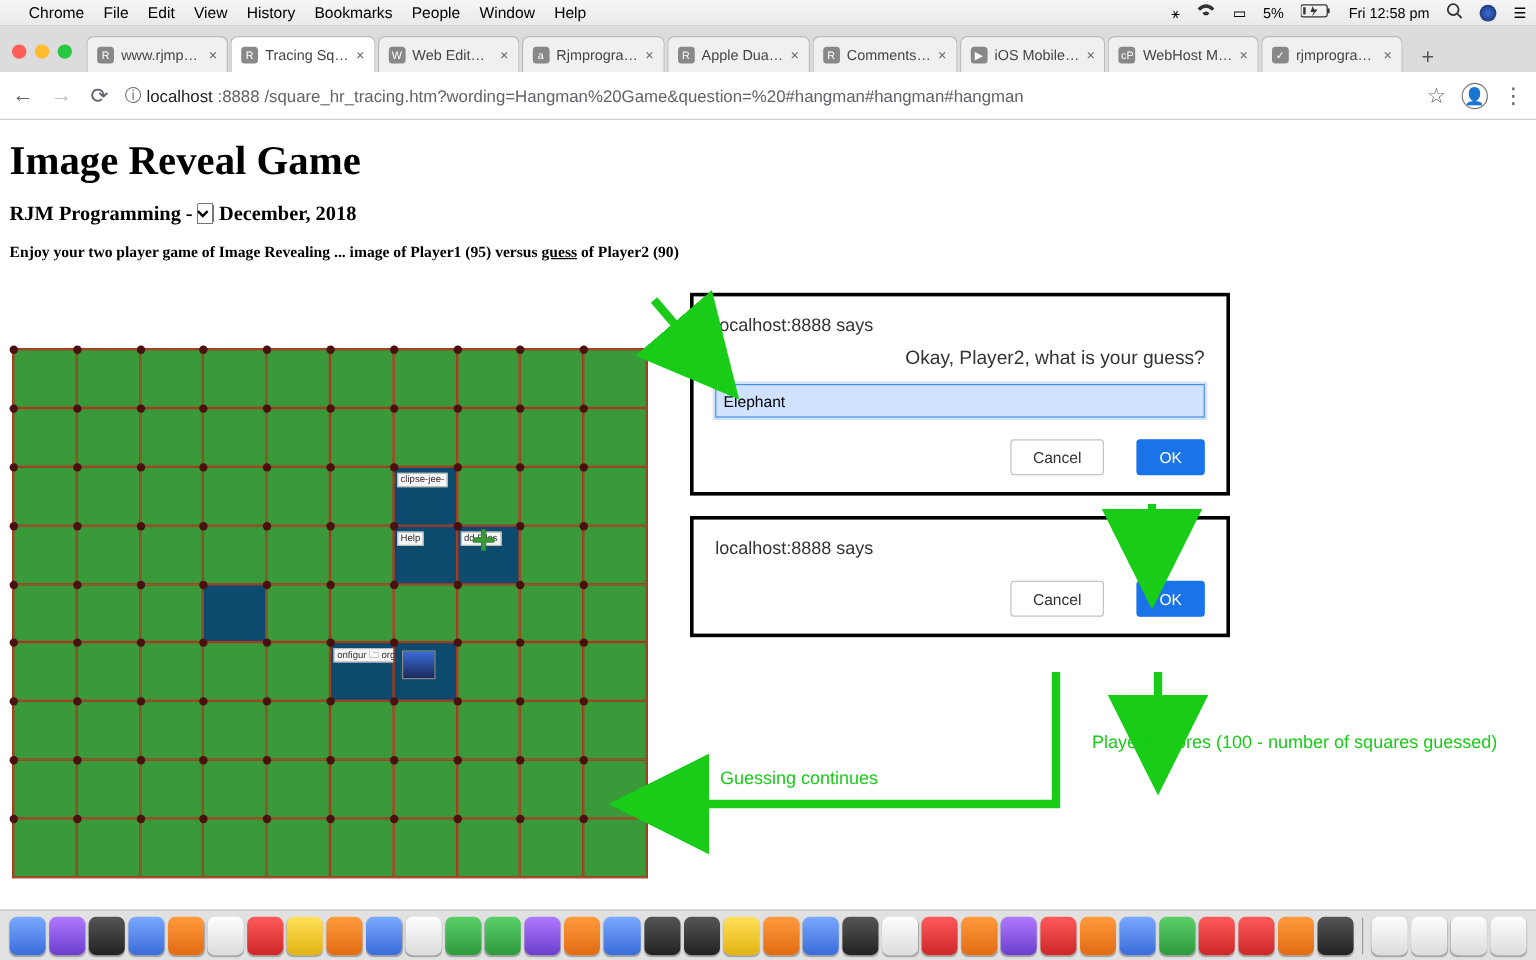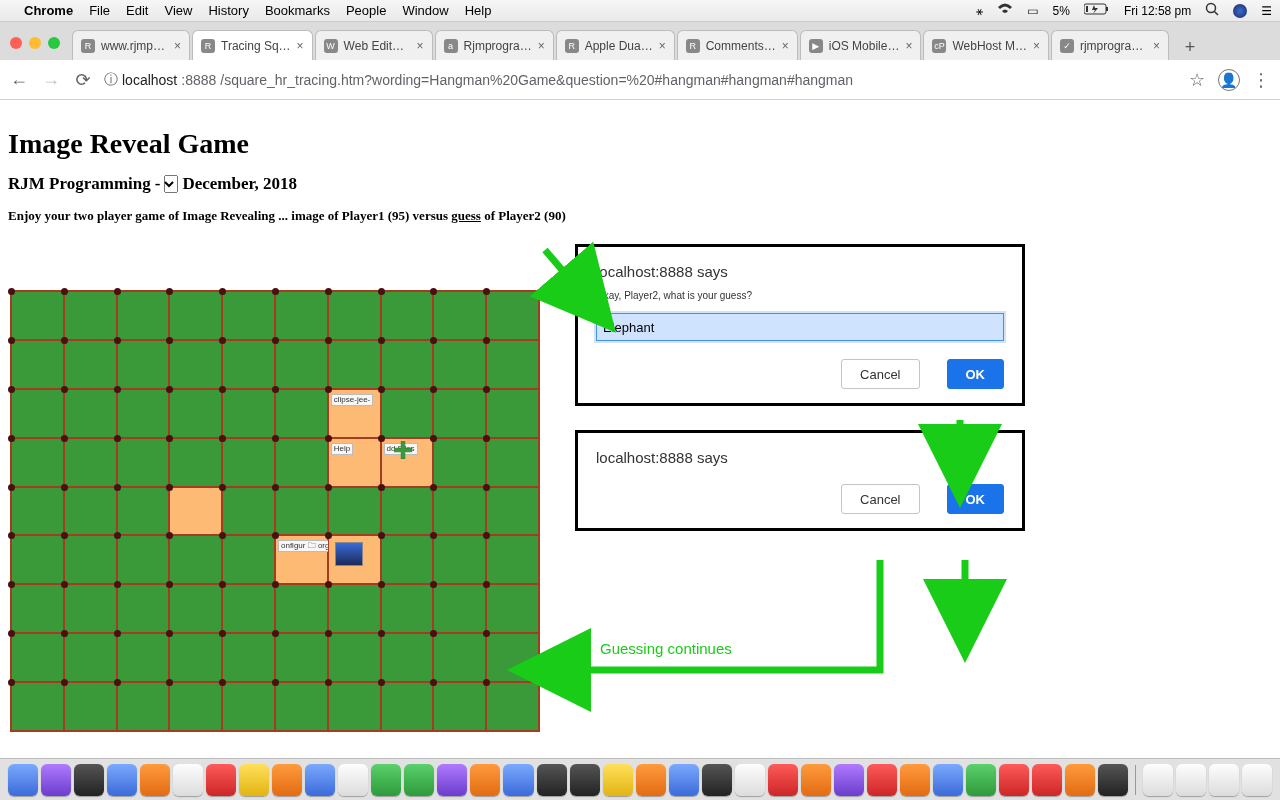--- a/index.html
+++ b/index.html
@@ -2,57 +2,57 @@
 <html><head>
 <meta charset="utf-8">
 <style>
   * { box-sizing: border-box; margin: 0; padding: 0; }
   html, body { width: 1280px; height: 800px; overflow: hidden; font-family: -apple-system, BlinkMacSystemFont, "Helvetica Neue", Arial, sans-serif; background:#f5f5f5; }
   
   .mac-menu { height:22px; background:linear-gradient(#f6f6f6,#e9e9e9); border-bottom:1px solid #ccc; display:flex; align-items:center; font-size:13px; padding:0 8px; gap:16px; }
   .mac-menu .apple { font-size:15px; }
   .mac-menu .right { margin-left:auto; display:flex; gap:14px; align-items:center; }
   .mac-menu .right span { font-size:12px; }
-  .mac-menu strong { font-weight:700; }
+  .mac-menu strong { font-weight:400; }
   
   .tabbar { height:38px; background:#dcdcdc; display:flex; align-items:flex-end; padding:4px 6px 0 6px; gap:2px; }
   .traffic { display:flex; gap:7px; align-self:center; margin-right:10px; margin-left:4px;}
   .traffic span { width:12px; height:12px; border-radius:50%; display:inline-block; }
   .tl-red{background:#ff5f57;} .tl-yel{background:#febc2e;} .tl-grn{background:#28c840;}
   .tab { height:30px; background:#f0f0f0; border:1px solid #bcbcbc; border-bottom:none; border-radius:6px 6px 0 0; display:flex; align-items:center; padding:0 8px; font-size:12px; color:#444; gap:6px; min-width:118px; max-width:140px; overflow:hidden; white-space:nowrap; }
   .tab.active { background:#fff; }
   .tab .fav { width:14px; height:14px; background:#888; border-radius:3px; flex:none; font-size:9px; display:flex; align-items:center; justify-content:center; color:#fff;}
   .tab .x { margin-left:auto; color:#666; font-size:12px; }
   .newtab { width:26px; height:26px; margin-left:6px; display:flex; align-items:center; justify-content:center; font-size:18px; color:#555;}
   .addrbar { height:40px; background:#fff; border-bottom:1px solid #d0d0d0; display:flex; align-items:center; padding:0 8px; gap:10px; }
   .nav-ico { width:22px; height:22px; display:flex; align-items:center; justify-content:center; color:#5f6368; font-size:18px; }
   .url { flex:1; font-size:14px; color:#5f6368; display:flex; align-items:center; gap:4px;}
   .url .host { color:#202124; }
   
   .page { background:#fff; padding:10px 8px; height:660px; position:relative; }
-  h1 { font-family: Georgia, "Times New Roman", serif; font-size:28px; font-weight:bold; margin:18px 0 14px 0; }
+  h1 { font-family: Georgia, "Times New Roman", serif; font-size:34px; font-weight:bold; margin:6px 0 14px 0; }
   .sub { font-family: Georgia, serif; font-size:17px; font-weight:bold; margin-bottom:14px; display:flex; align-items:center; gap:4px;}
   .sub select { font-size:12px; }
   .instr { font-family: Georgia, serif; font-size:13px; font-weight:bold; margin-bottom:24px; }
   .underline { text-decoration:underline; }
   
   .grid { position:absolute; left:10px; top:190px; width:530px; height:442px; border:1px solid #a53b1f; background:#d8d8d8; display:grid; grid-template-columns:repeat(10,1fr); grid-template-rows:repeat(9,1fr); }
   .cell { border:1px solid #a53b1f; background:#3a9a3a; position:relative; }
-  .cell.revealed { background:#fdba74;text-decoration:underline; }
+  .cell.revealed { background:#0c4a6e;text-decoration:underline; }
   .cell::after { content:""; position:absolute; top:-4px; left:-4px; width:7px; height:7px; background:#4a1010; border-radius:50%; }
   .cell .blob { position:absolute; font-size:8px; background:#f7f7f7; border:1px solid #bbb; padding:1px 2px; color:#333; line-height:1; white-space:nowrap;}
   
   .dialog { position:absolute; width:450px; background:#fff; border:3px solid #000; padding:16px 18px 14px 18px; font-size:13px; color:#333; }
   .dialog .dtitle { font-size:15px; margin-bottom:10px; }
-  .dialog .dmsg { font-size:10px; margin-bottom:12px; }
+  .dialog .dmsg { font-size:16px; margin-bottom:12px;text-align:right; }
   .dialog input[type=text] { width:100%; height:28px; border:1px solid #4a90e2; outline:2px solid rgba(74,144,226,.25); padding:3px 6px; font-size:13px;}
   .dialog .dbtns { display:flex; justify-content:flex-end; gap:27px; margin-top:18px;}
   .dialog button { height:30px; padding:0 18px; font-size:13px; border-radius:3px; }
   .dialog .btn-cancel { background:#fff; border:1px solid #c4c4c4; color:#333;}
-  .dialog .btn-ok { background:#1a73e8; border:1px solid #1a73e8; color:#fff; font-weight:700;}
+  .dialog .btn-ok { background:#1a73e8; border:1px solid #1a73e8; color:#fff; font-weight:400;}
   .d1 { left:575px; top:144px; }
   .d2 { left:575px; top:330px; }
   
   .anno { position:absolute; color:#18cc18; font-size:15px; }
   svg.arrows { position:absolute; left:0; top:0; pointer-events:none; }
   
   .dock { position:absolute; left:0; bottom:0; width:1280px; height:42px; background:rgba(220,220,220,.8); border-top:1px solid #bbb; display:flex; align-items:center; padding:0 8px; gap:3px;}
   .dock .app { width:32px; height:32px; border-radius:6px; background:linear-gradient(#7aa9ff,#3a6bd8); box-shadow:0 1px 1px rgba(0,0,0,.3);}  
   .dock .app.o { background:linear-gradient(#ff9a3d,#e26b12);} 
   .dock .app.g { background:linear-gradient(#5ad06a,#2e9a3c);} 
@@ -323,20 +323,21 @@
 
     <path d="M545,150 L575,185" stroke="#18cc18" stroke-width="7" fill="none" marker-end="url(#ah)"></path>
 
     <path d="M960,320 L960,345" stroke="#18cc18" stroke-width="7" fill="none" marker-end="url(#ah)"></path>
 
     <path d="M965,460 L965,500" stroke="#18cc18" stroke-width="7" fill="none" marker-end="url(#ah)"></path>
 
     <path d="M880,460 L880,570 L570,570" stroke="#18cc18" stroke-width="7" fill="none" marker-end="url(#ah)"></path>
   </svg>
 
+  <div class="anno" style="left:910px; top:510px;">Player2 scores (100 - number of squares guessed)</div>
   <div class="anno" style="left:600px; top:540px;">Guessing continues</div>
 </div>
 
 <div class="dock">
   <div class="app"></div>
   <div class="app p"></div>
   <div class="app k"></div>
   <div class="app"></div>
   <div class="app o"></div>
   <div class="app w"></div>

